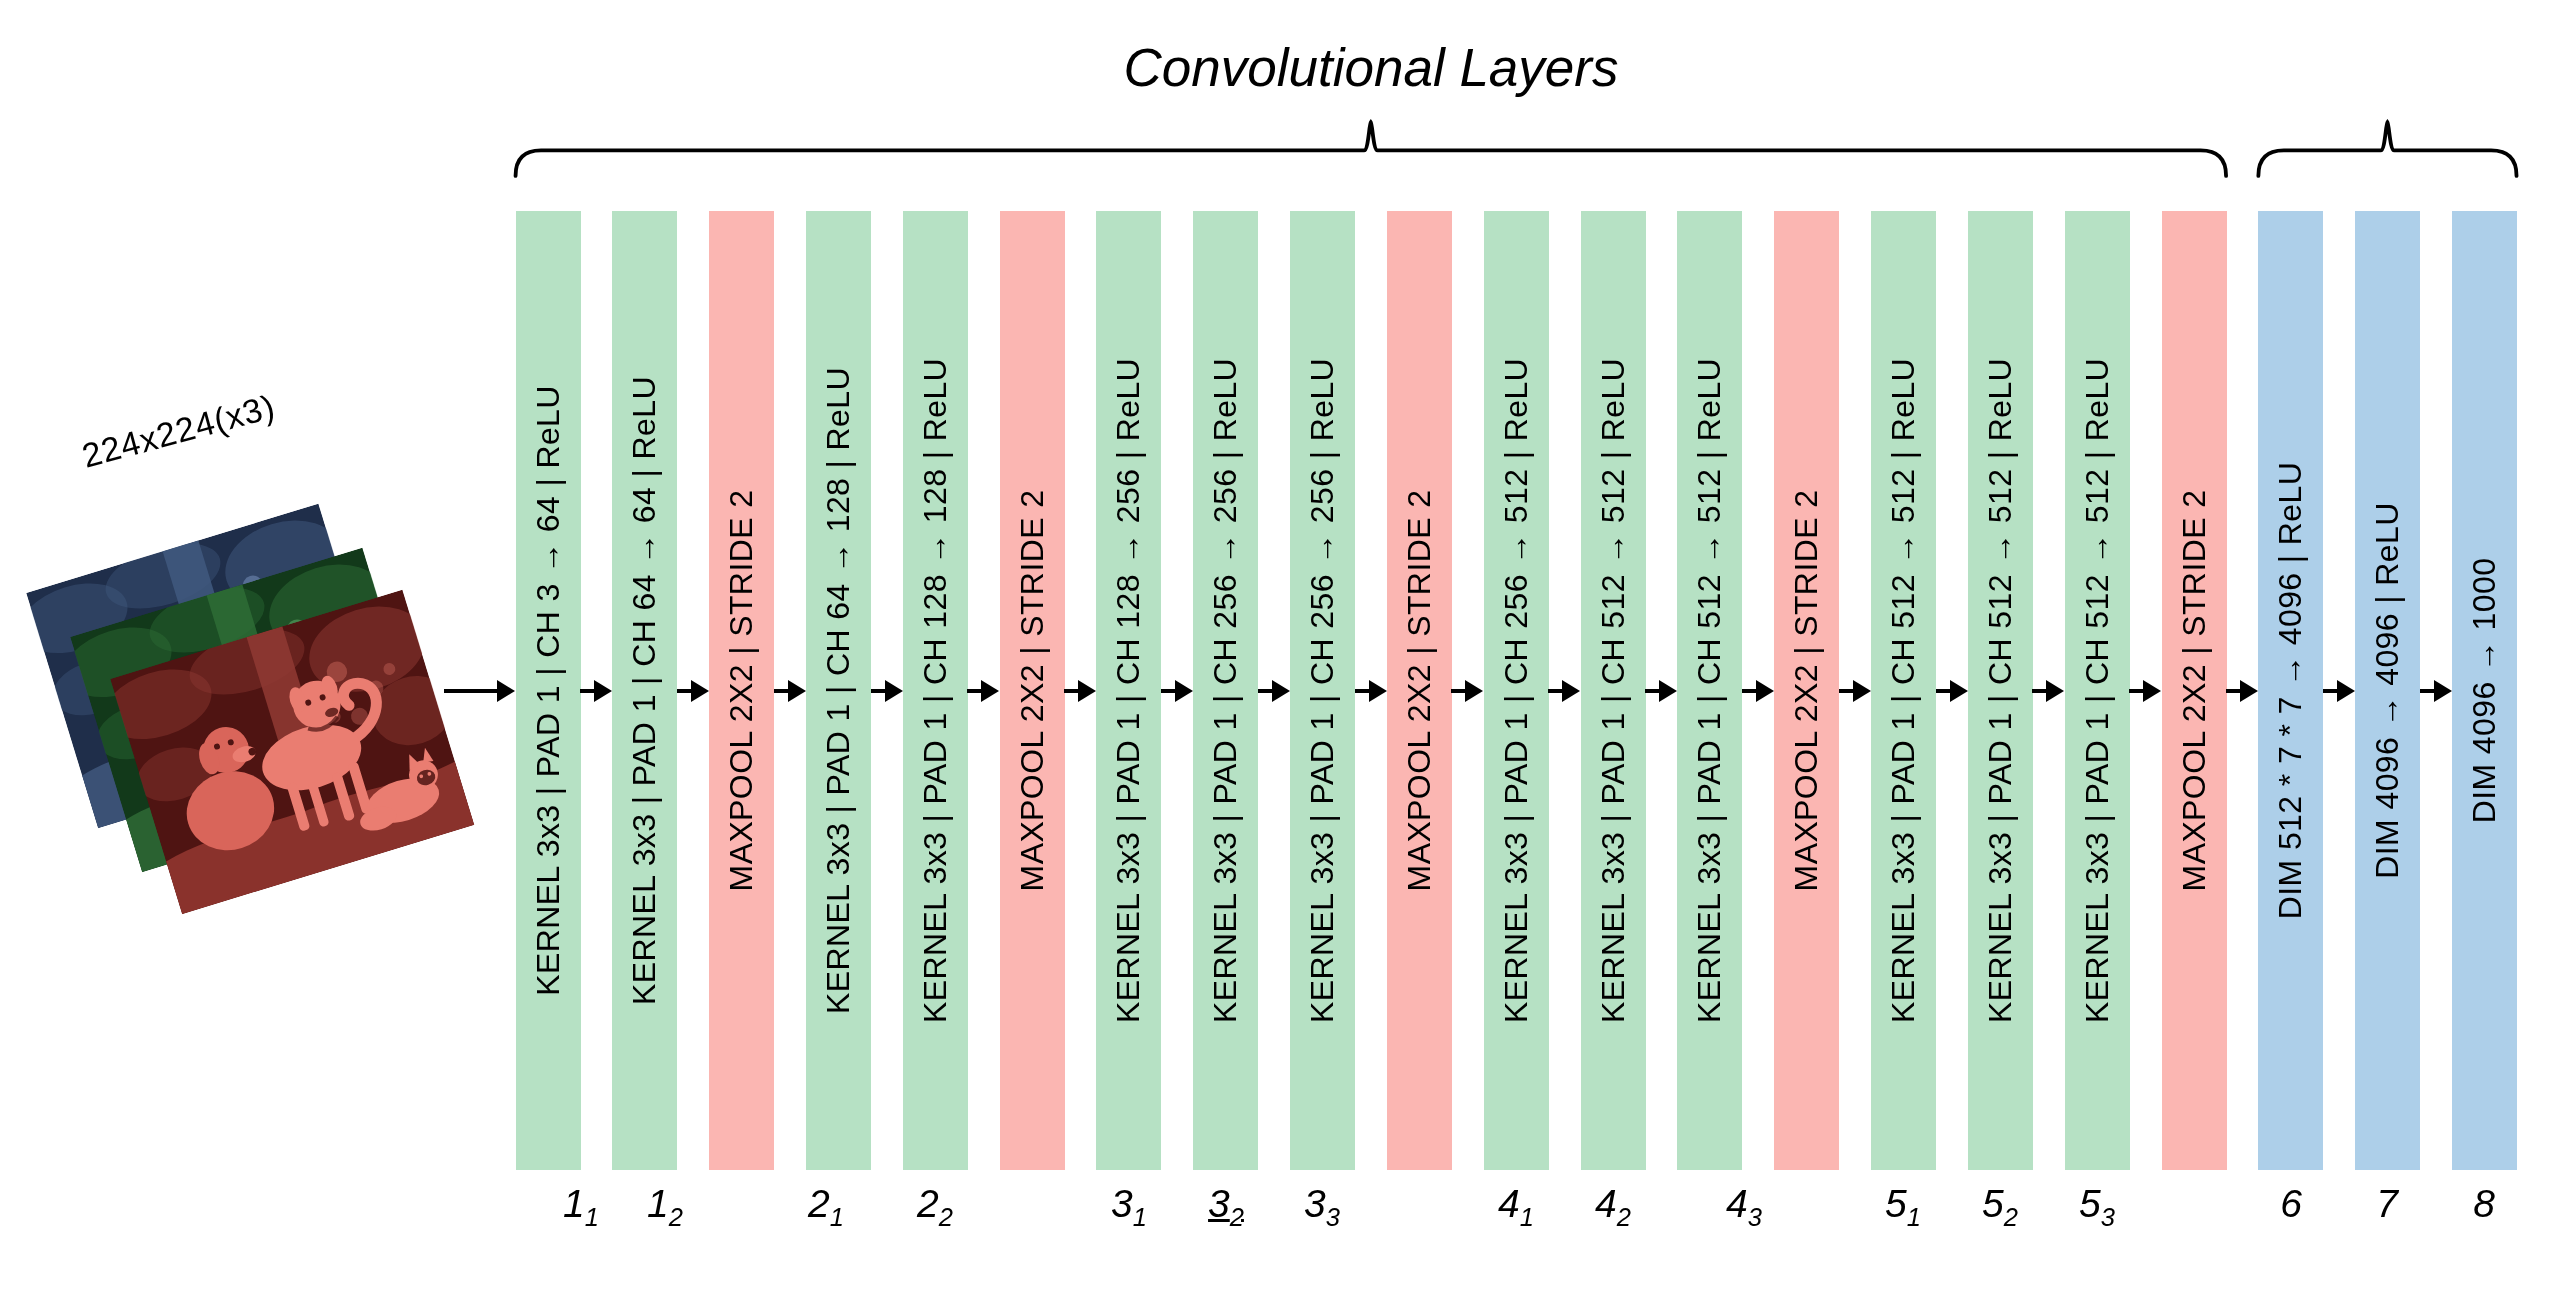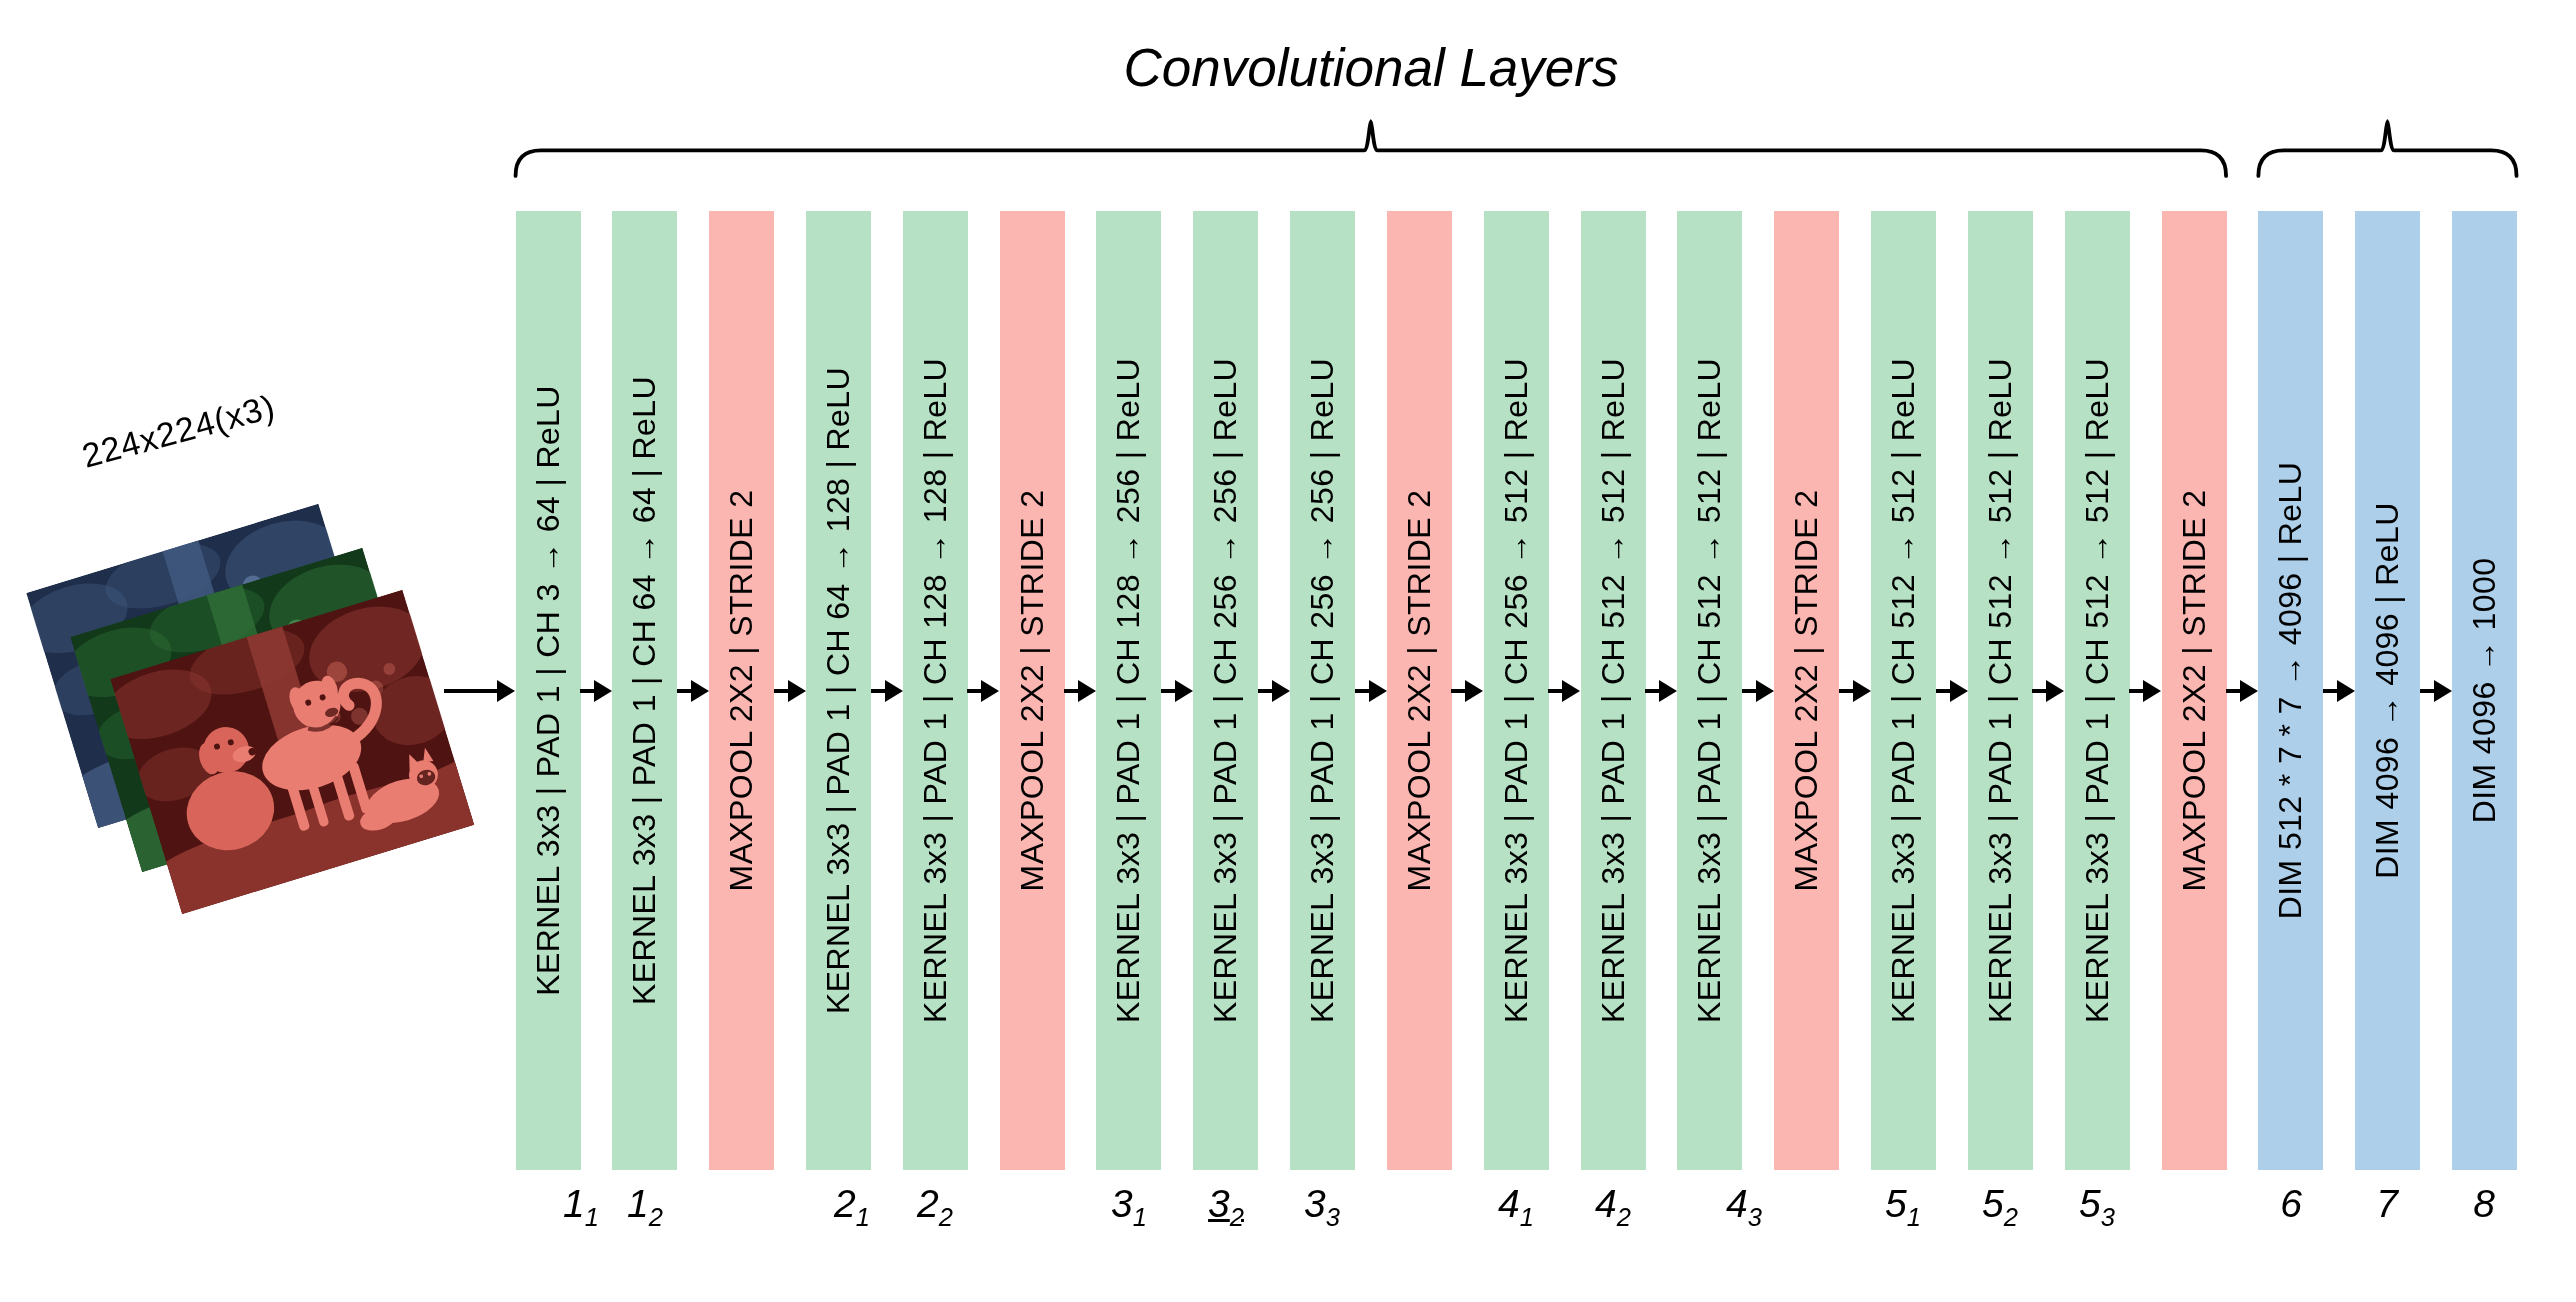--- a/index.html
+++ b/index.html
@@ -137,36 +137,36 @@
         <i class="head"></i>
       </div>
       <div class="layer-num" style="left: 581px;"><span>1</span><sub>1</sub></div>
       <div class="layer-bar" style="left: 612px; background: rgb(182, 225, 196);">
         <span class="bar-label">KERNEL 3x3 | PAD 1 | CH 64 → 64 | ReLU</span>
       </div>
       <div class="arrow" style="left: 677px; width: 32px;">
         <i class="shaft"></i>
         <i class="head"></i>
       </div>
-      <div class="layer-num" style="left: 645px;"><span>1</span><sub>2</sub></div>
+      <div class="layer-num" style="left: 665px;"><span>1</span><sub>2</sub></div>
       <div class="layer-bar" style="left: 709px; background: rgb(251, 182, 178);">
         <span class="bar-label">MAXPOOL 2X2 | STRIDE 2</span>
       </div>
       <div class="arrow" style="left: 774px; width: 32px;">
         <i class="shaft"></i>
         <i class="head"></i>
       </div>
       <div class="layer-bar" style="left: 806px; background: rgb(182, 225, 196);">
         <span class="bar-label">KERNEL 3x3 | PAD 1 | CH 64 → 128 | ReLU</span>
       </div>
       <div class="arrow" style="left: 871px; width: 32px;">
         <i class="shaft"></i>
         <i class="head"></i>
       </div>
-      <div class="layer-num" style="left: 852px;"><span>2</span><sub>1</sub></div>
+      <div class="layer-num" style="left: 826px;"><span>2</span><sub>1</sub></div>
       <div class="layer-bar" style="left: 903px; background: rgb(182, 225, 196);">
         <span class="bar-label">KERNEL 3x3 | PAD 1 | CH 128 → 128 | ReLU</span>
       </div>
       <div class="arrow" style="left: 967px; width: 32px;">
         <i class="shaft"></i>
         <i class="head"></i>
       </div>
       <div class="layer-num" style="left: 935px;"><span>2</span><sub>2</sub></div>
       <div class="layer-bar" style="left: 1000px; background: rgb(251, 182, 178);">
         <span class="bar-label">MAXPOOL 2X2 | STRIDE 2</span>

